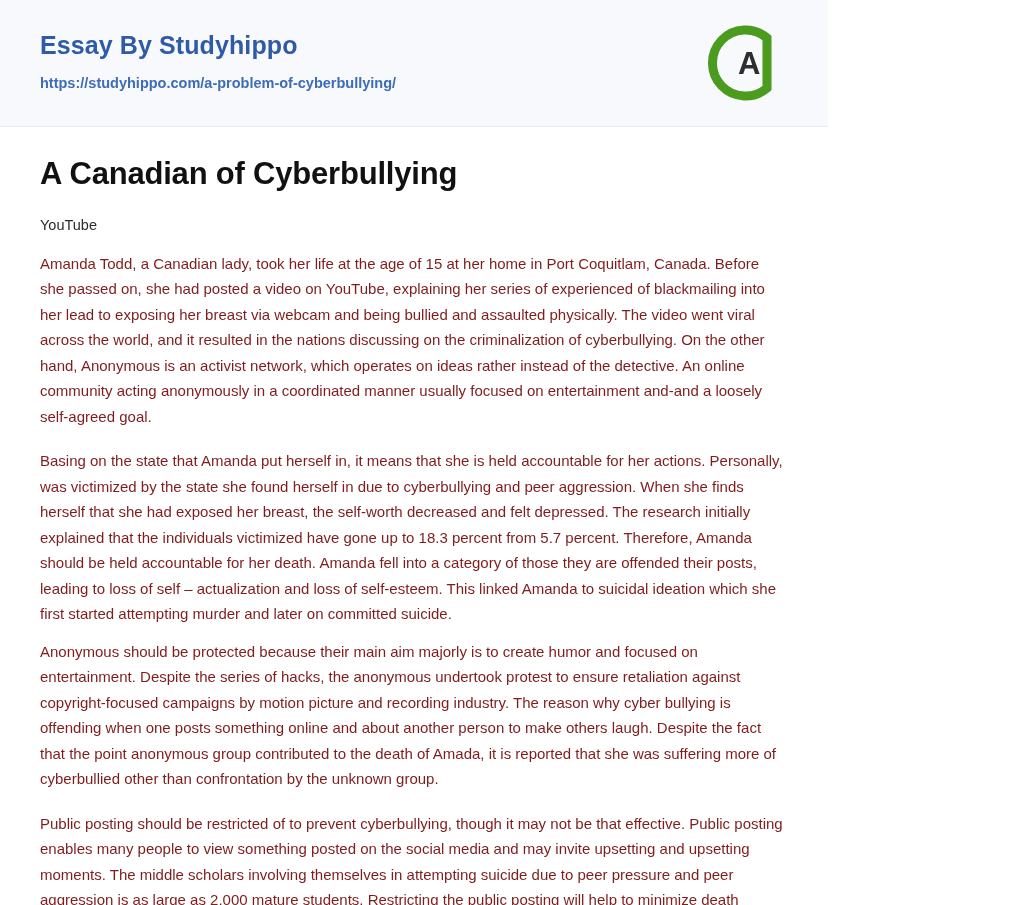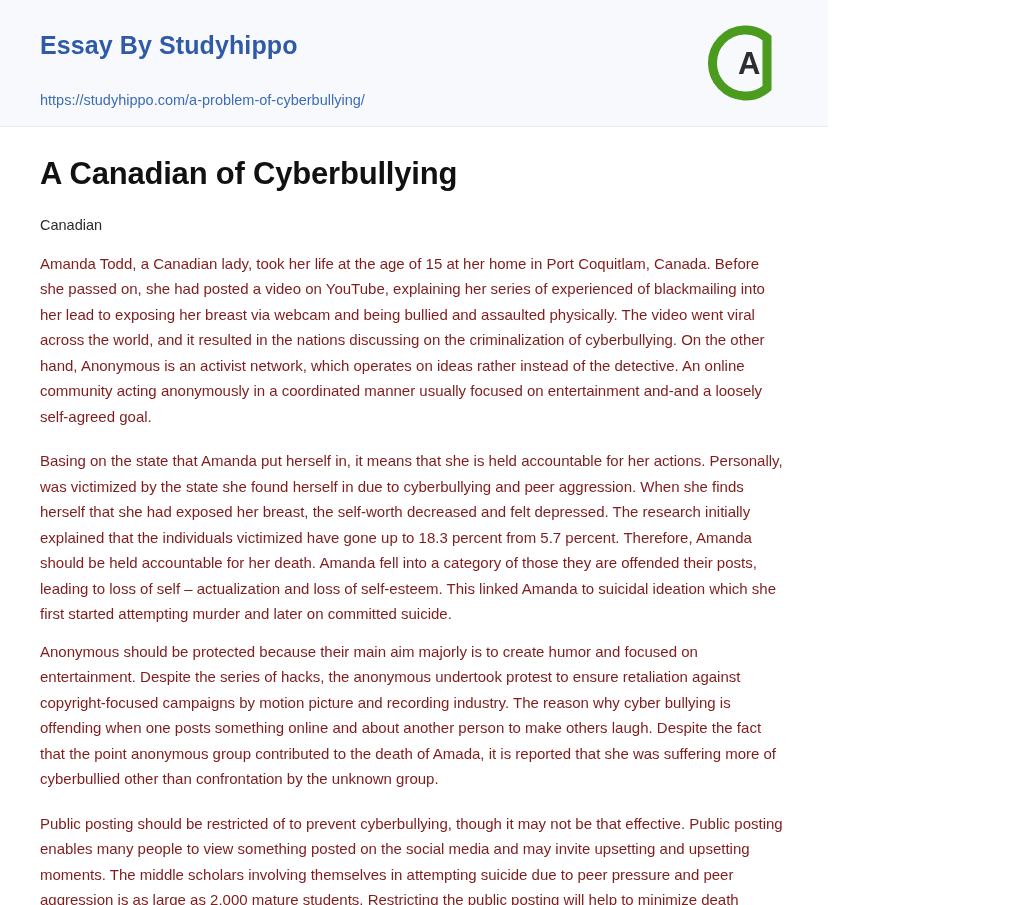--- a/index.html
+++ b/index.html
@@ -33,25 +33,26 @@
   }
   .brand {
     font-size: 25px;
     font-weight: bold;
     color: #2e5aa8;
     letter-spacing: 0.1px;
     line-height: 1.2;
     margin: 0;
   }
   .site-url {
-    margin-top: 32px;
+    margin-top: 15px;
     font-size: 14.5px;
     color: #3d6cb9;
     text-decoration: none;
     display: inline-block;
+    font-weight: bold;
   }
   .logo {
     position: absolute;
     right: 44px;
     top: 22px;
     width: 82px;
     height: 82px;
   }
 
   
@@ -100,21 +101,21 @@
     <div class="logo">
       <svg width="82" height="82" viewBox="0 0 82 82" xmlns="http://www.w3.org/2000/svg">
         <path d="M65 16 A33 33 0 1 0 65 66 L65 41 Z" fill="none" stroke="#4a9b1e" stroke-width="9" stroke-linecap="butt"></path>
         <text x="36" y="52" font-family="Liberation Sans, sans-serif" font-size="31" font-weight="bold" fill="#2e2e2e">A</text>
       </svg>
     </div>
   </div>
 
   <div class="article">
     <h1 class="title">A Canadian of Cyberbullying</h1>
-    <div class="section-label">Canadian</div>
+    <div class="section-label">YouTube</div>
 
     <div class="body-text">
       <p>Amanda Todd, a Canadian lady, took her life at the age of 15 at her home in Port Coquitlam, Canada. Before she passed on, she had posted a video on YouTube, explaining her series of experienced of blackmailing into her lead to exposing her breast via webcam and being bullied and assaulted physically. The video went viral across the world, and it resulted in the nations discussing on the criminalization of cyberbullying. On the other hand, Anonymous is an activist network, which operates on ideas rather instead of the detective. An online community acting anonymously in a coordinated manner usually focused on entertainment and-and a loosely self-agreed goal.</p>
       <p class="tight">Basing on the state that Amanda put herself in, it means that she is held accountable for her actions. Personally, was victimized by the state she found herself in due to cyberbullying and peer aggression. When she finds herself that she had exposed her breast, the self-worth decreased and felt depressed. The research initially explained that the individuals victimized have gone up to 18.3 percent from 5.7 percent. Therefore, Amanda should be held accountable for her death. Amanda fell into a category of those they are offended their posts, leading to loss of self – actualization and loss of self-esteem. This linked Amanda to suicidal ideation which she first started attempting murder and later on committed suicide.</p>
       <p class="follow">Anonymous should be protected because their main aim majorly is to create humor and focused on entertainment. Despite the series of hacks, the anonymous undertook protest to ensure retaliation against copyright-focused campaigns by motion picture and recording industry. The reason why cyber bullying is offending when one posts something online and about another person to make others laugh. Despite the fact that the point anonymous group contributed to the death of Amada, it is reported that she was suffering more of cyberbullied other than confrontation by the unknown group.</p>
       <p>Public posting should be restricted of to prevent cyberbullying, though it may not be that effective. Public posting enables many people to view something posted on the social media and may invite upsetting and upsetting moments. The middle scholars involving themselves in attempting suicide due to peer pressure and peer aggression is as large as 2,000 mature students. Restricting the public posting will help to minimize death because the teens would not be able to access their f</p>
     </div>
   </div>
 
 </div>

